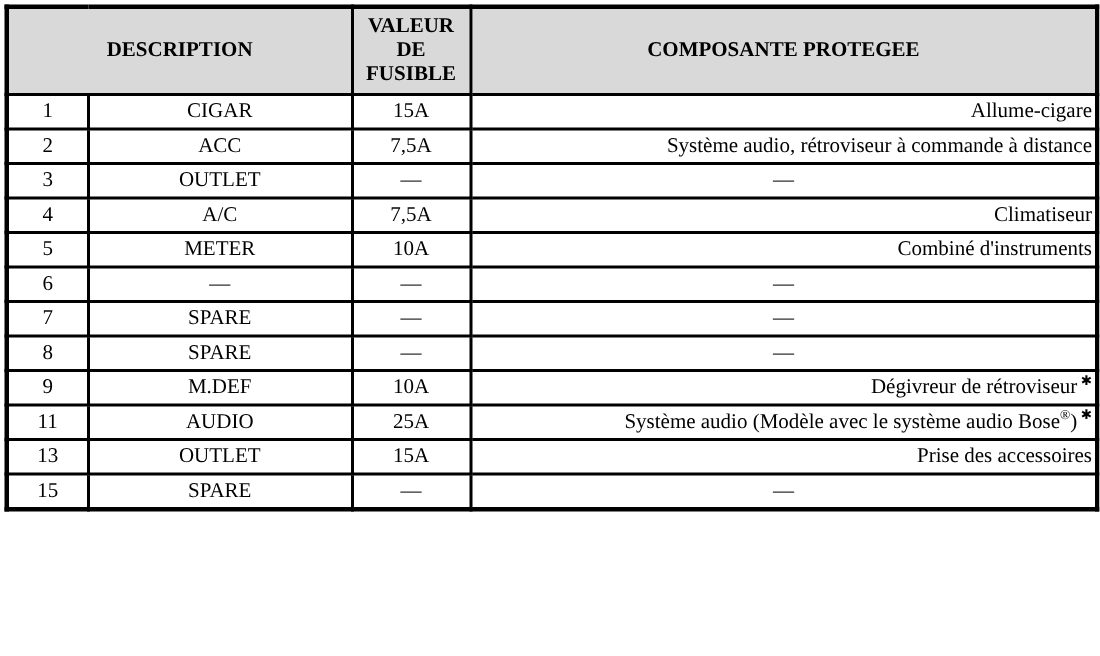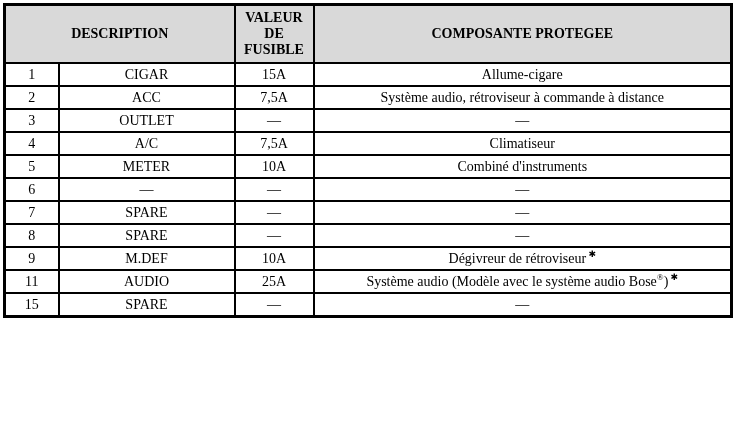--- a/index.html
+++ b/index.html
@@ -40,21 +40,21 @@
     height: 21px;
     font-size: 14px;
     line-height: 20px;
     vertical-align: middle;
     padding: 0 2px;
   }
   td.c-num, td.c-label, td.c-fuse {
     text-align: center;
   }
   td.c-comp {
-    text-align: center;
+    text-align: right;
     padding-left: 5px;
   }
   td.c-comp.center {
     text-align: center;
     padding-left: 2px;
   }
   .c-comp sup {
     font-size: 9px;
     line-height: 0;
     vertical-align: super;
@@ -145,20 +145,26 @@
 
 
   <tr>
     <td class="c-num">11</td>
     <td class="c-label">AUDIO</td>
     <td class="c-fuse">25A</td>
     <td class="c-comp">Système audio (Modèle avec le système audio Bose<sup>®</sup>)<sup> ✱</sup></td>
   </tr>
 
 
+  <tr>
+    <td class="c-num">13</td>
+    <td class="c-label">OUTLET</td>
+    <td class="c-fuse">15A</td>
+    <td class="c-comp">Prise des accessoires</td>
+  </tr>
 
 
   <tr>
     <td class="c-num">15</td>
     <td class="c-label">SPARE</td>
     <td class="c-fuse">—</td>
     <td class="c-comp center">—</td>
   </tr>
 
 </tbody>

